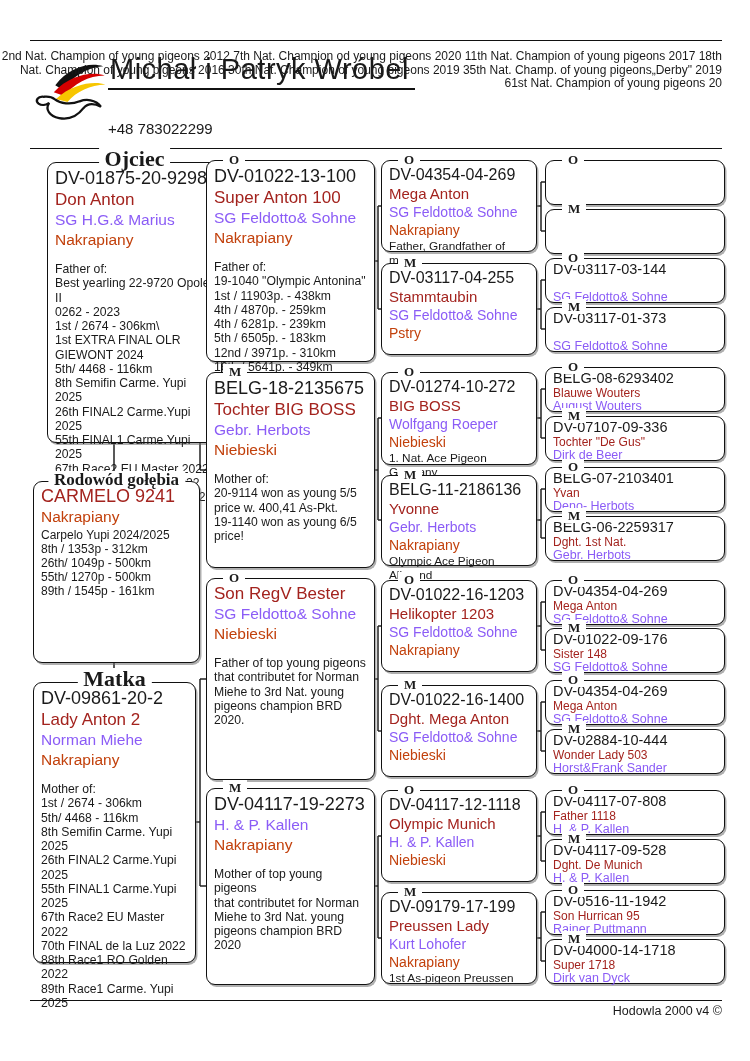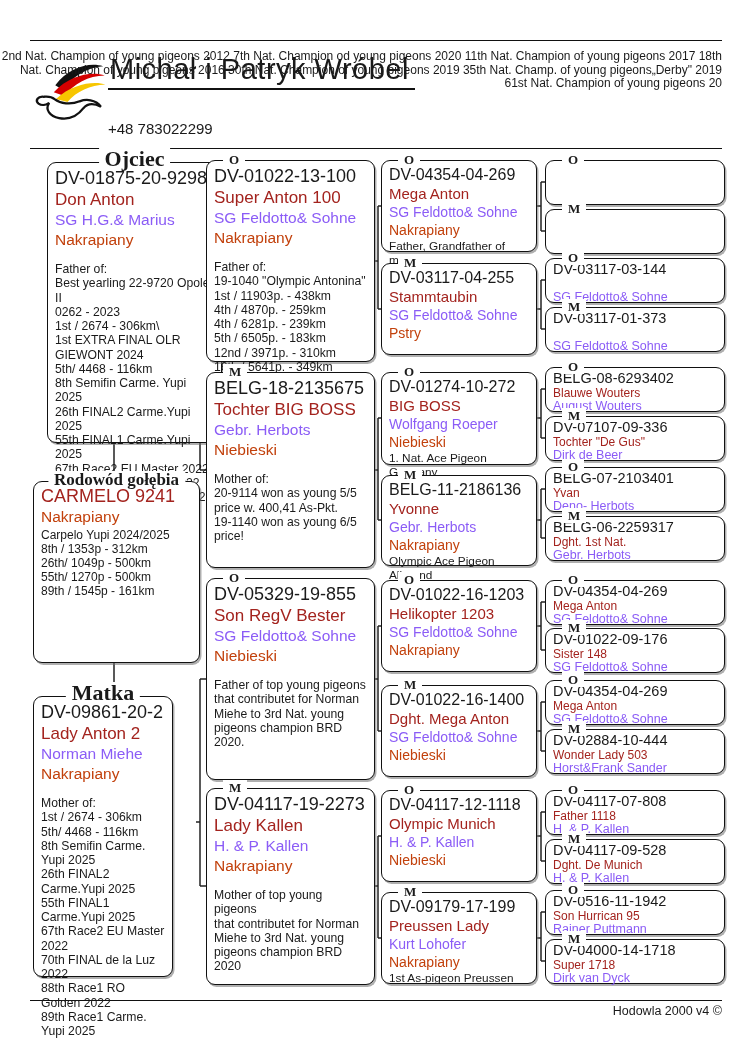--- a/index.html
+++ b/index.html
@@ -153,21 +153,21 @@
     <div class="sec-label small">Rodowód gołębia</div>
     <div class="pname" style="font-size:18px;">CARMELO 9241</div>
     <div class="ctrait">Nakrapiany</div>
     <div class="notes" style="margin-top:1px;font-size:12px;">Carpelo Yupi 2024/2025
 8th / 1353p - 312km
 26th/ 1049p - 500km
 55th/ 1270p - 500km
 89th / 1545p - 161km</div>
   </div>
 
-  <div class="pbox" style="left:33px;top:696px;width:140px;height:281px;">
+  <div class="pbox" style="left:33px;top:682px;width:163px;height:281px;">
     <div class="sec-label">Matka</div>
     <div class="ring">DV-09861-20-2</div>
     <div class="pname">Lady Anton 2</div>
     <div class="fancier">Norman Miehe</div>
     <div class="ctrait">Nakrapiany</div>
     <div class="notes">Mother of:
 1st / 2674 - 306km
 5th/ 4468 - 116km
 8th Semifin Carme. Yupi 2025
 26th FINAL2 Carme.Yupi 2025
@@ -202,34 +202,32 @@
     <div class="ctrait">Niebieski</div>
     <div class="notes">Mother of:
 20-9114 won as young 5/5
 price w. 400,41 As-Pkt.
 19-1140 won as young 6/5
 price!</div>
   </div>
 
   <div class="pbox" style="left:206px;top:578px;width:169px;height:202px;">
     <div class="sex-tag">O</div>
-    <div class="ring">DV-05329-19-855</div>
     <div class="pname">Son RegV Bester</div>
     <div class="fancier">SG Feldotto&amp; Sohne</div>
     <div class="ctrait">Niebieski</div>
     <div class="notes">Father of top young pigeons
 that contributet for Norman
 Miehe to 3rd Nat. young
 pigeons champion BRD 2020.</div>
   </div>
 
   <div class="pbox" style="left:206px;top:788px;width:169px;height:197px;">
     <div class="sex-tag">M</div>
     <div class="ring">DV-04117-19-2273</div>
-    <div class="pname">Lady Kallen</div>
     <div class="fancier">H. &amp; P. Kallen</div>
     <div class="ctrait">Nakrapiany</div>
     <div class="notes">Mother of top young pigeons
 that contributet for Norman
 Miehe to 3rd Nat. young
 pigeons champion BRD 2020</div>
   </div>
 
   <div class="pbox c3" style="left:381px;top:160px;width:156px;height:92px;">
     <div class="sex-tag">O</div>

